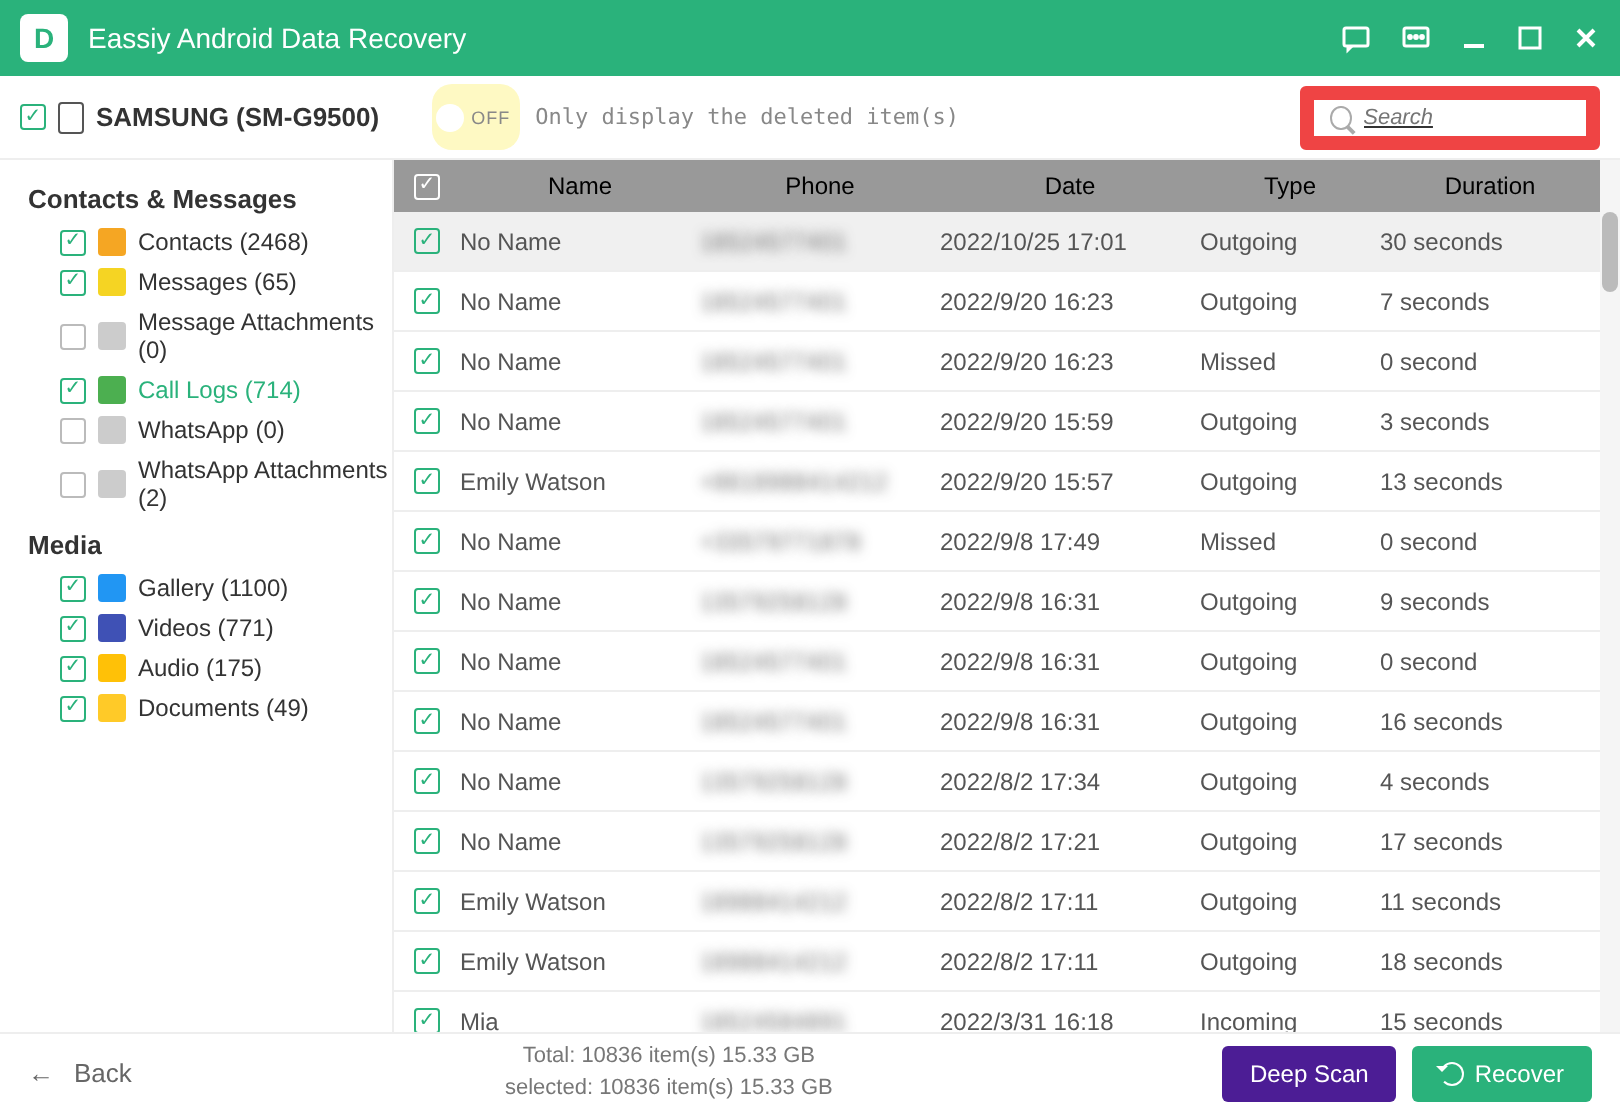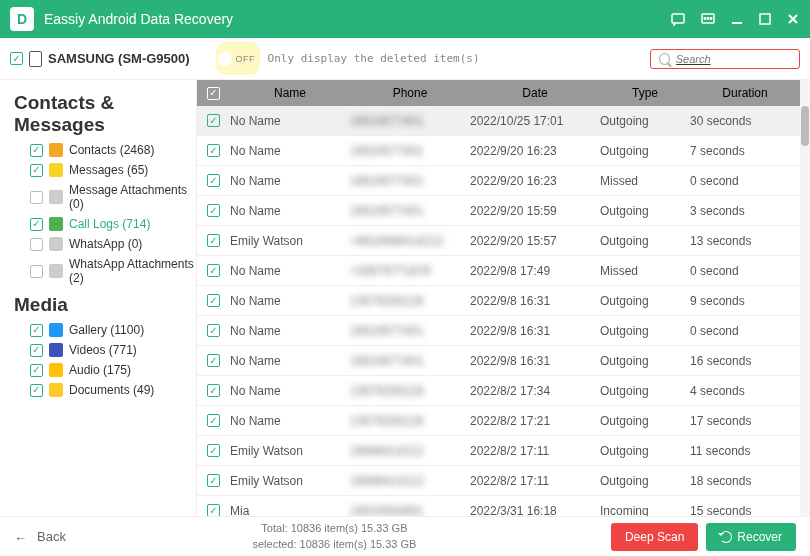--- a/index.html
+++ b/index.html
@@ -12,27 +12,27 @@
 .toolbar { height: 42px; display: flex; align-items: center; padding: 14px 10px; border-bottom: 1px solid #eee; }
 .chk { width: 13px; height: 13px; border: 1.5px solid #2ab27b; display: inline-flex; align-items: center; justify-content: center; border-radius: 2px; cursor: pointer; flex-shrink: 0; }
 .chk.checked::after { content: "✓"; color: #2ab27b; font-size: 10px; line-height: 1; }
 .chk.gray { border-color: #bbb; }
 .phone-icon { width: 13px; height: 16px; border: 1.5px solid #555; border-radius: 2px; margin: 0 6px; display: inline-block; }
 .device-label { font-weight: bold; font-size: 13px; }
 .toggle { margin-left: 26px; background: #fef9c3; border-radius: 10px; width: 44px; height: 33px; display: flex; align-items: center; padding: 2px; cursor: pointer; }
 .toggle-knob { width: 14px; height: 14px; background: #fff; border-radius: 50%; }
 .toggle-text { font-size: 9px; color: #888; margin-left: 4px; letter-spacing: 0.5px; }
 .toggle-label { margin-left: 8px; color: #888; font-family: monospace; font-size: 11px; }
-.search-wrap { margin-left: auto; border: 1px solid #ef4444; border-radius: 3px; padding: 3px 8px; display: flex; align-items: center; width: 150px; text-decoration: underline; }
+.search-wrap { margin-left: auto; border: 7px solid #ef4444; border-radius: 3px; padding: 3px 8px; display: flex; align-items: center; width: 150px; text-decoration: underline; }
 .search-wrap input { border: none; outline: none; width: 100%; font-style: italic; color: #999; font-size: 11px; }
 .search-ico { width: 12px; height: 12px; border: 1.5px solid #aaa; border-radius: 50%; position: relative; margin-right: 6px; }
 .search-ico::after { content: ""; position: absolute; width: 5px; height: 1.5px; background: #aaa; bottom: -2px; right: -3px; transform: rotate(45deg); }
 .body { display: flex; height: 436px; }
 .sidebar { width: 200px; padding: 6px 0 0 14px; overflow-y: auto; }
-.cat-head { font-weight: bold; font-size: 19px; margin: 6px 0 4px 0; }
+.cat-head { font-weight: bold; font-size: 13px; margin: 6px 0 4px 0; }
 .cat-item { display: flex; align-items: center; gap: 6px; padding: 3px 0 3px 16px; font-size: 12px; cursor: pointer; }
 .cat-item.active { color: #2ab27b; }
 .ico { width: 14px; height: 14px; display: inline-block; border-radius: 2px; flex-shrink: 0; }
 .content { flex: 1; border-left: 1px solid #eee; display: flex; }
 .table-wrap { flex: 1; overflow-y: auto; }
 .thead { background: #999; color: #000000; display: flex; height: 26px; align-items: center; font-size: 12px; position: sticky; top: 0; }
 .thead .chk { border-color: #fff; margin: 0 10px; }
 .thead .chk.checked::after { color: #fff; }
 .th-name { width: 120px; text-align: center; }
 .th-phone { width: 120px; text-align: center; }
@@ -46,21 +46,21 @@
 .td-phone { width: 120px; color: transparent; text-shadow: 0 0 6px rgba(80,80,80,0.8); user-select: none; }
 .td-date { width: 130px; }
 .td-type { width: 90px; }
 .td-dur { width: 110px; }
 .scrollbar { width: 10px; background: #f5f5f5; position: relative; }
 .scroll-thumb { position: absolute; width: 8px; left: 1px; top: 26px; height: 40px; background: #bbb; border-radius: 4px; }
 .footer { height: 40px; border-top: 1px solid #eee; display: flex; align-items: center; padding: 0 14px; }
 .back { display: flex; align-items: center; gap: 10px; cursor: pointer; color: #666; font-size: 13px; }
 .stats { flex: 1; text-align: center; color: #777; font-family: monospace; font-size: 11px; line-height: 1.4; }
 .btn { padding: 7px 14px; border-radius: 3px; color: #fff; cursor: pointer; font-size: 12px; margin-left: 8px; display: inline-flex; align-items: center; gap: 5px; }
-.btn-orange { background: #ef4444; }
+.btn-orange { background: #4c1d95; }
 .btn-green { background: #2ab27b; }
 .refresh-ico { width: 12px; height: 12px; border: 1.7px solid #fff; border-radius: 50%; border-left-color: transparent; position: relative; }
 .refresh-ico::after { content: ""; position: absolute; left: -3px; top: 1px; border: 3px solid transparent; border-top-color: #fff; }
 </style>
 </head>
 <body>
 
 <div class="titlebar">
   <div class="logo-badge">D</div>
   <div class="app-title">Eassiy Android Data Recovery</div>

